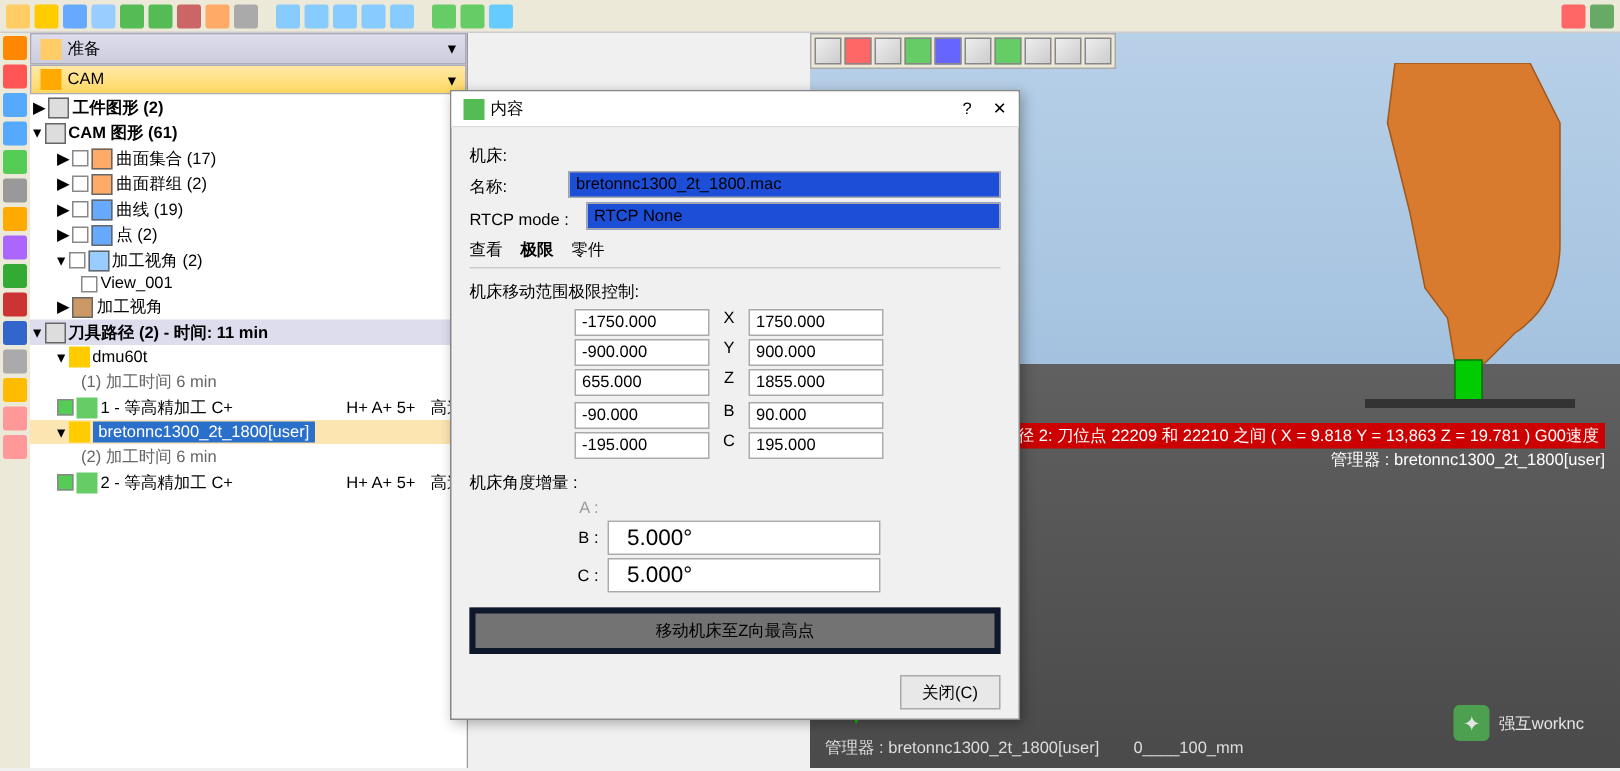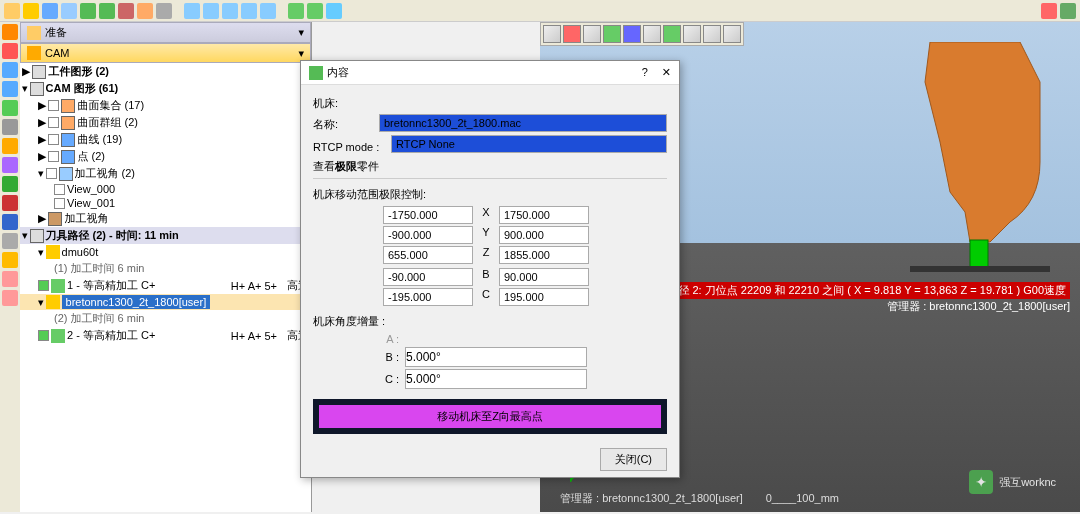--- a/index.html
+++ b/index.html
@@ -25,40 +25,40 @@
 .r-tb .cube{width:18px;height:18px;border:1px solid #888;background:linear-gradient(135deg,#eee,#ccc)}
 .robot{position:absolute;top:20px;left:330px;width:200px;height:230px}
 .status{position:absolute;top:260px;right:10px;color:#fff;font-size:10px;text-align:right}
 .status .g1{background:#c00;color:#fff;padding:1px 4px;display:inline-block}
 .dialog{position:absolute;top:60px;left:300px;width:380px;background:#f0f0f0;border:1px solid #888;box-shadow:2px 2px 8px rgba(0,0,0,.3)}
 .dlg-title{background:#fff;padding:4px 8px;display:flex;align-items:center;justify-content:space-between;border-bottom:1px solid #ddd}
 .dlg-body{padding:8px 12px}
 .fld{display:flex;align-items:flex-end;margin:3px 0;gap:6px}
 .fld label{width:60px}
 .fld input{flex:1;border:1px solid #aaa;padding:2px 4px;background:#1d4ed8;font-size:11px}
-.tabs{display:flex;margin:6px 0 4px 0;font-size:11px}
+.tabs{display:flex;gap:12px;margin:6px 0 4px 0;font-size:11px}
 .tabs span{cursor:pointer}
 .tabs .act{font-weight:bold}
 .sect{margin:8px 0 4px 0;font-size:11px}
 .grid2{display:grid;grid-template-columns:90px 14px 90px;gap:2px 6px;margin-left:70px}
 .grid2 input{border:1px solid #aaa;padding:2px 4px;background:#fff;font-size:11px;width:90px}
 .grid2 .ax{text-align:center}
 .grid-angle{margin-left:70px}
 .grid-angle .fl{display:flex;align-items:center;gap:6px;margin:2px 0}
 .grid-angle .fl span{width:16px;text-align:right}
-.grid-angle .fl input{width:182px;border:1px solid #aaa;padding:2px 0;font-size:12px}
+.grid-angle .fl input{width:182px;border:1px solid #aaa;padding:2px 12px;font-size:15px}
 .grid-angle .dis{color:#999}
 .btns{display:flex;gap:8px;margin-top:10px}
-.btns button{flex:1;padding:4px;background:#d946ef;border:6px solid #0f172a;font-size:11px}
+.btns button{flex:1;padding:4px;background:#737373;border:4px solid #0f172a;font-size:11px}
 .dlg-foot{text-align:right;padding:6px 12px}
 .dlg-foot button{padding:3px 14px;background:#e8e8e8;border:1px solid #aaa;font-size:11px}
 .watermark{position:absolute;bottom:18px;right:24px;color:#fff;font-size:18px;display:flex;align-items:center;gap:6px;opacity:.85}
 .wm-ico{width:24px;height:24px;border-radius:4px;background:#4caf50;display:flex;align-items:center;justify-content:center;color:#fff;font-size:14px}
 .axis{position:absolute;bottom:30px;left:30px;width:40px;height:40px}
-.scalebar{position:absolute;bottom:6px;left:0;right:12px;color:#ddd;font-size:10px;padding:0 20px}
+.scalebar{position:absolute;bottom:6px;left:0;right:12px;color:#ddd;font-size:10px;padding:0 10px}
 .leaf{padding:1px 4px}
 .leaf.hl{background:#2a6fc9;color:#fff}
 .small{font-size:10px;color:#666}
 .flx{display:flex;align-items:center;gap:4px;flex:1}
 .sp1{flex:1}
 .lbl-right{margin-left:auto;padding-right:8px}
 </style>
 </head>
 <body>
 
@@ -155,24 +155,20 @@
             <span>▶</span>
             <span class="chk"></span>
             <span class="ico sq" style="background:#6af"></span>
             <span class="txt">点 (2)</span>
           </div>
         <div class="row indent1">
             <span>▾</span>
             <span class="chk"></span>
             <span class="ico sq" style="background:#9cf"></span>
             <span class="txt">加工视角 (2)</span>
-          </div>
-        <div class="row indent2">
-            <span class="chk"></span>
-            <span class="txt">View_000</span>
           </div>
         <div class="row indent2">
             <span class="chk"></span>
             <span class="txt">View_001</span>
           </div>
         <div class="row indent1">
             <span>▶</span>
             <span class="ico sq" style="background:#c96"></span>
             <span class="txt">加工视角</span>
           </div>

